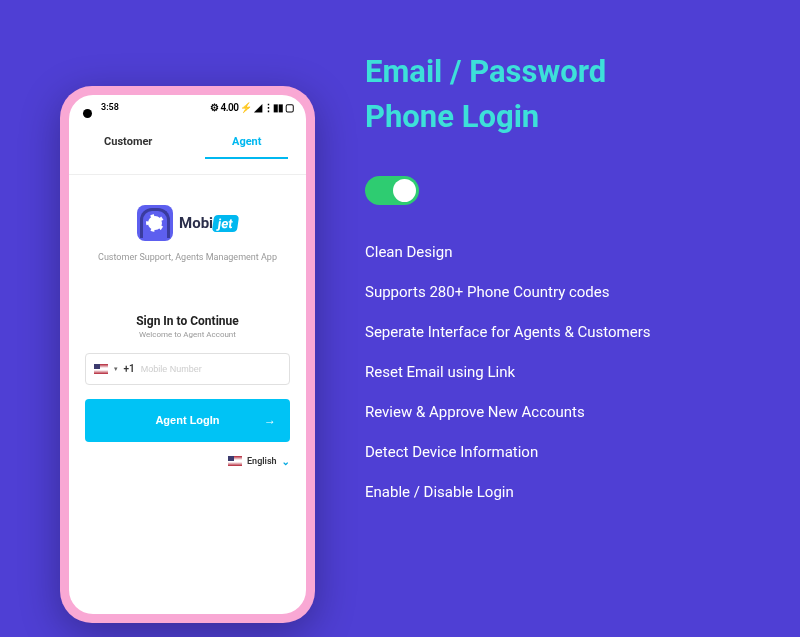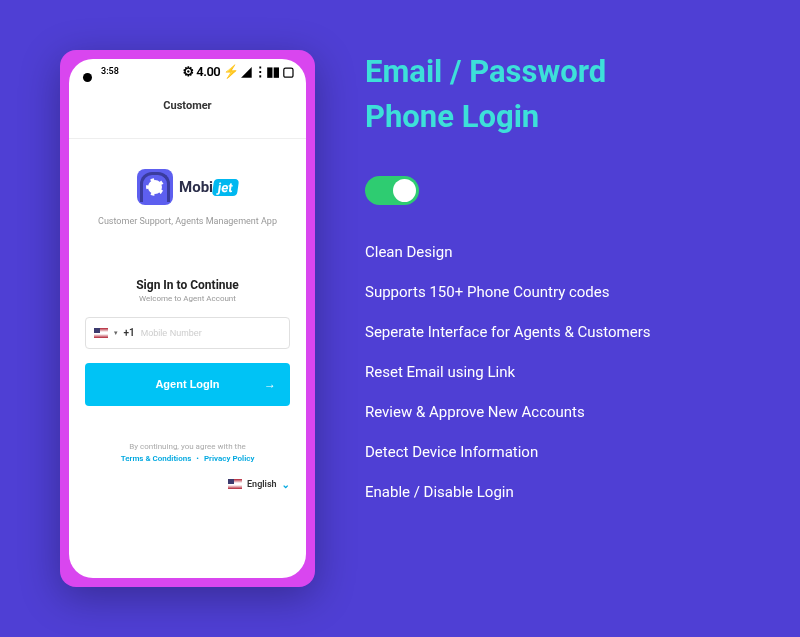--- a/index.html
+++ b/index.html
@@ -14,26 +14,27 @@
   .container {
     display: flex;
     width: 100%;
     height: 100%;
     padding: 50px 40px 40px 60px;
   }
   
   .phone {
     width: 255px;
     height: 537px;
-    background: #d946ef;
-    border-radius: 16px;
+    background: #f9a8d4;
+    border-radius: 32px;
     padding: 9px;
     position: relative;
     box-shadow: 0 10px 40px rgba(0,0,0,0.3);
     flex-shrink: 0;
+    margin-top: 36px;
   }
   .phone-inner {
     width: 100%;
     height: 100%;
     background: #fff;
     border-radius: 24px;
     overflow: hidden;
     display: flex;
     flex-direction: column;
     position: relative;
@@ -55,21 +56,21 @@
     justify-content: space-between;
     padding: 0 12px 0 32px;
     font-size: 9px;
     font-weight: 600;
     color: #000;
   }
   .status-right {
     display: flex;
     gap: 3px;
     align-items: center;
-    font-size: 13px;
+    font-size: 10px;
   }
   .status-right span { letter-spacing: -0.5px; }
   .tabs {
     display: flex;
     border-bottom: 1px solid #eee;
     padding: 8px 0 16px 0;
   }
   .tab {
     flex: 1;
     text-align: center;
@@ -304,20 +305,21 @@
 
       <div class="status-bar">
         <div>3:58</div>
         <div class="status-right">
           <span>⚙ 4.00 ⚡ ◢ ⋮▮▮ ▢</span>
         </div>
       </div>
 
       <div class="tabs">
         <div class="tab">Customer</div>
+        <div class="tab active">Agent</div>
       </div>
 
       <div class="app-content">
         <div class="logo-row">
           <div class="logo-icon">
             <div class="logo-headset"></div>
             <div class="logo-icon-inner"></div>
           </div>
           <div class="logo-text">
             <span>Mobi</span><span class="accent">jet</span>
@@ -334,26 +336,20 @@
             <span class="chevron-down">▾</span>
             <span class="dial-code">+1</span>
             <input type="text" placeholder="Mobile Number" style="">
           </div>
 
           <button class="login-btn">
             <span>Agent LogIn</span>
             <span class="arrow">→</span>
           </button>
 
-          <div class="legal">
-            <span>By continuing, you agree with the</span><br>
-            <a href="#">Terms &amp; Conditions</a>
-            <span class="dot">•</span>
-            <a href="#">Privacy Policy</a>
-          </div>
 
           <div class="lang-row">
             <div class="flag"></div>
             <span>English</span>
             <span class="lang-chevron">⌄</span>
           </div>
         </div>
       </div>
     </div>
   </div>
@@ -363,21 +359,21 @@
       <span>Email / Password</span><br>
       <span>Phone Login</span>
     </div>
 
     <div class="toggle">
       <div class="toggle-knob"></div>
     </div>
 
     <ul class="features">
       <li>Clean Design</li>
-      <li>Supports 150+ Phone Country codes</li>
+      <li>Supports 280+ Phone Country codes</li>
       <li>Seperate Interface for Agents &amp; Customers</li>
       <li>Reset Email using Link</li>
       <li>Review &amp; Approve New Accounts</li>
       <li>Detect Device Information</li>
       <li>Enable / Disable Login</li>
     </ul>
   </div>
 </div>
 
 </body></html>

